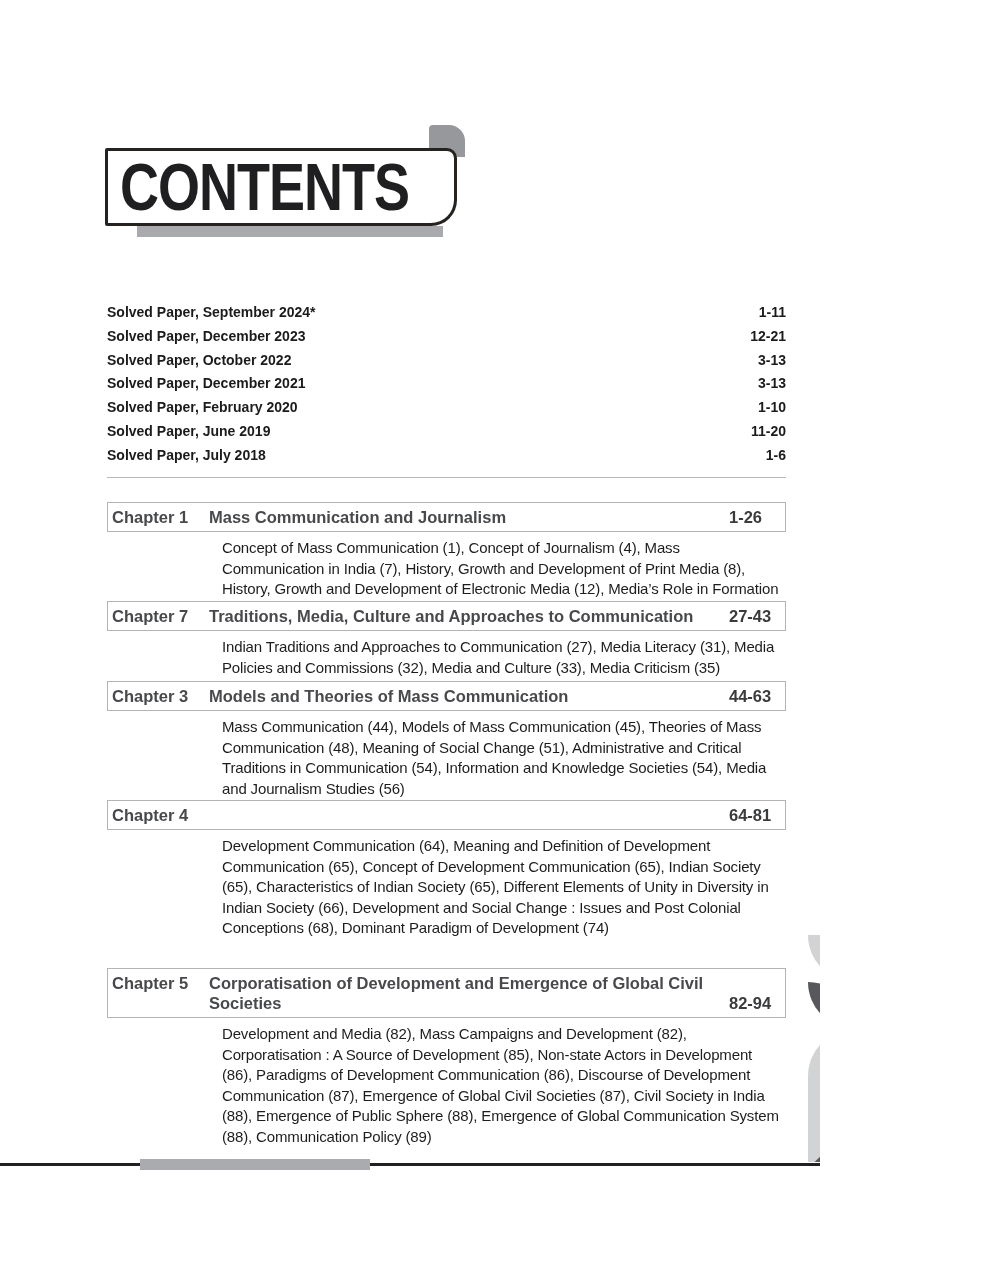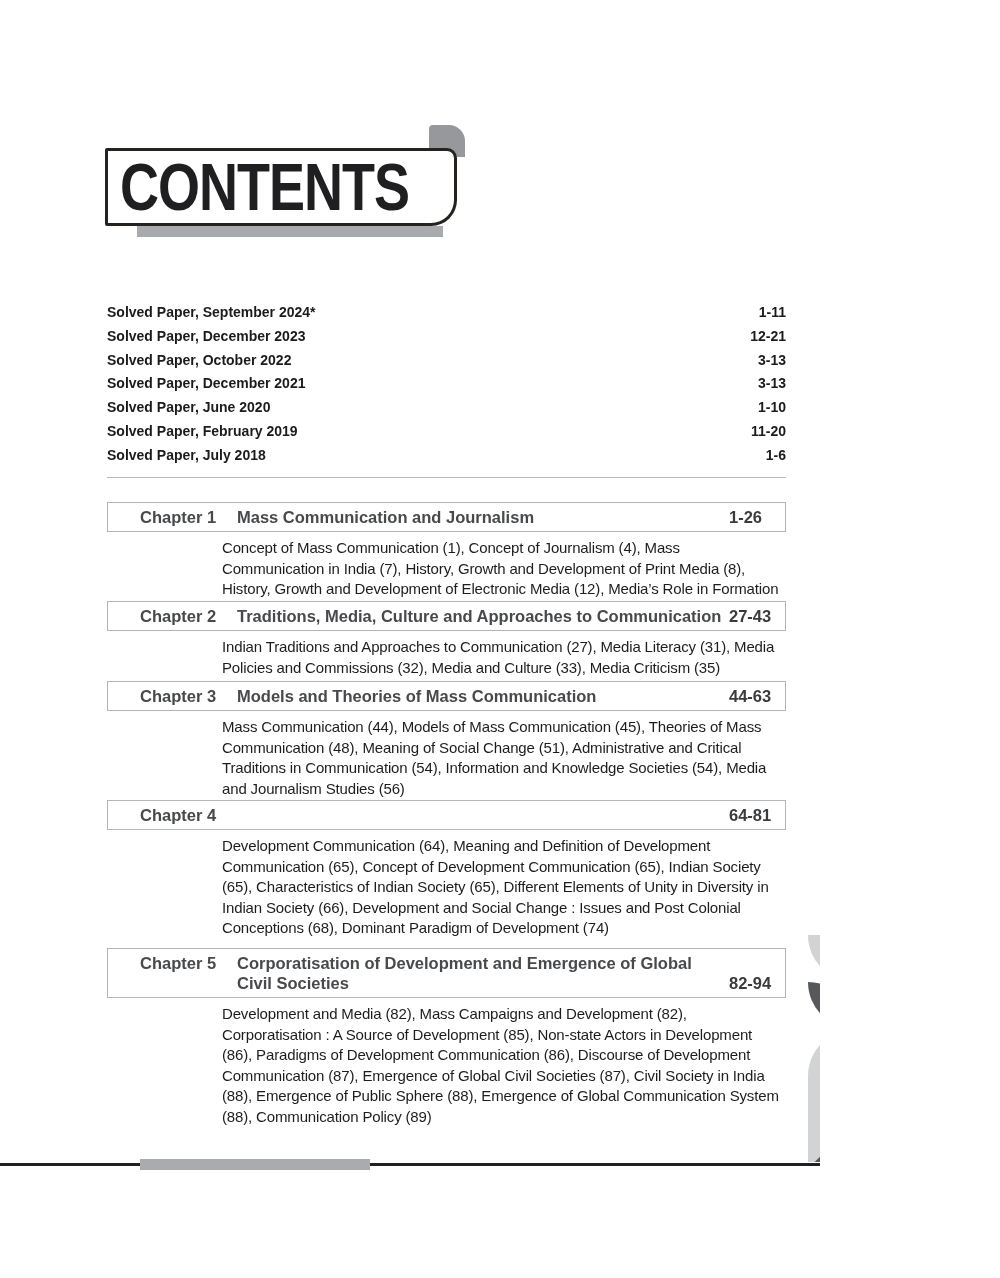--- a/index.html
+++ b/index.html
@@ -47,21 +47,21 @@
     position:absolute;left:107px;top:477px;width:679px;height:1px;
     background:#b7b9bb;
   }
 
   
   .chapter{position:absolute;left:107px;width:679px;}
   .ch-head{
     box-sizing:border-box;width:679px;
     border:1px solid #b2b4b6;background:#ffffff;
     display:flex;align-items:flex-start;
-    padding:4px 10px 4px 32px;
+    padding:4px 10px 4px 4px;
     font-size:16.5px;font-weight:700;line-height:20px;color:#48494c;
   }
   .ch-label{width:97px;flex:0 0 97px;}
   .ch-title{flex:1 1 auto;white-space:nowrap;overflow:visible;}
   .ch-title.wrap{white-space:normal;}
   .ch-pages{margin-left:auto;align-self:flex-end;text-align:left;min-width:46px;color:#3a3b3d;}
   .ch-desc{
     margin:6px 0 0 115px;width:564px;
     font-size:15px;font-weight:400;line-height:20.5px;
     letter-spacing:-0.15px;color:#1d1d1f;text-align:left;
@@ -108,25 +108,25 @@
     </div>
     <div class="srow">
       <span class="slabel">Solved Paper, October 2022</span>
       <span class="spages">3-13</span>
     </div>
     <div class="srow">
       <span class="slabel">Solved Paper, December 2021</span>
       <span class="spages">3-13</span>
     </div>
     <div class="srow">
-      <span class="slabel">Solved Paper, June 2020</span>
+      <span class="slabel">Solved Paper, February 2020</span>
       <span class="spages">1-10</span>
     </div>
     <div class="srow">
-      <span class="slabel">Solved Paper, February 2019</span>
+      <span class="slabel">Solved Paper, June 2019</span>
       <span class="spages">11-20</span>
     </div>
     <div class="srow">
       <span class="slabel">Solved Paper, July 2018</span>
       <span class="spages">1-6</span>
     </div>
   </div>
 
   <div class="rule"></div>
 
@@ -134,21 +134,21 @@
     <div class="ch-head">
       <span class="ch-label">Chapter 1</span>
       <span class="ch-title">Mass Communication and Journalism</span>
       <span class="ch-pages">1-26</span>
     </div>
     <p class="ch-desc">Concept of Mass Communication (1), Concept of Journalism (4), Mass Communication in India (7), History, Growth and Development of Print Media (8), History, Growth and Development of Electronic Media (12), Media’s Role in Formation of States of India (16)</p>
   </div>
 
   <div class="chapter" style="top:601px">
     <div class="ch-head">
-      <span class="ch-label">Chapter 2</span>
+      <span class="ch-label">Chapter 7</span>
       <span class="ch-title">Traditions, Media, Culture and Approaches to Communication</span>
       <span class="ch-pages">27-43</span>
     </div>
     <p class="ch-desc">Indian Traditions and Approaches to Communication (27), Media Literacy (31), Media Policies and Commissions (32), Media and Culture (33), Media Criticism (35)</p>
   </div>
 
   <div class="chapter" style="top:681px">
     <div class="ch-head">
       <span class="ch-label">Chapter 3</span>
       <span class="ch-title">Models and Theories of Mass Communication</span>
@@ -158,21 +158,21 @@
   </div>
 
   <div class="chapter" style="top:800px">
     <div class="ch-head">
       <span class="ch-label">Chapter 4</span>
       <span class="ch-pages">64-81</span>
     </div>
     <p class="ch-desc">Development Communication (64), Meaning and Definition of Development Communication (65), Concept of Development Communication (65), Indian Society (65), Characteristics of Indian Society (65), Different Elements of Unity in Diversity in Indian Society (66), Development and Social Change : Issues and Post Colonial Conceptions (68), Dominant Paradigm of Development (74)</p>
   </div>
 
-  <div class="chapter" style="top:948px">
+  <div class="chapter" style="top:968px">
     <div class="ch-head">
       <span class="ch-label">Chapter 5</span>
       <span class="ch-title wrap">Corporatisation of Development and Emergence of Global Civil Societies</span>
       <span class="ch-pages">82-94</span>
     </div>
     <p class="ch-desc">Development and Media (82), Mass Campaigns and Development (82), Corporatisation : A Source of Development (85), Non-state Actors in Development (86), Paradigms of Development Communication (86), Discourse of Development Communication (87), Emergence of Global Civil Societies (87), Civil Society in India (88), Emergence of Public Sphere (88), Emergence of Global Communication System (88), Communication Policy (89)</p>
   </div>
 
   <div class="plant">
     <div class="p-dark  p-q1"></div>

